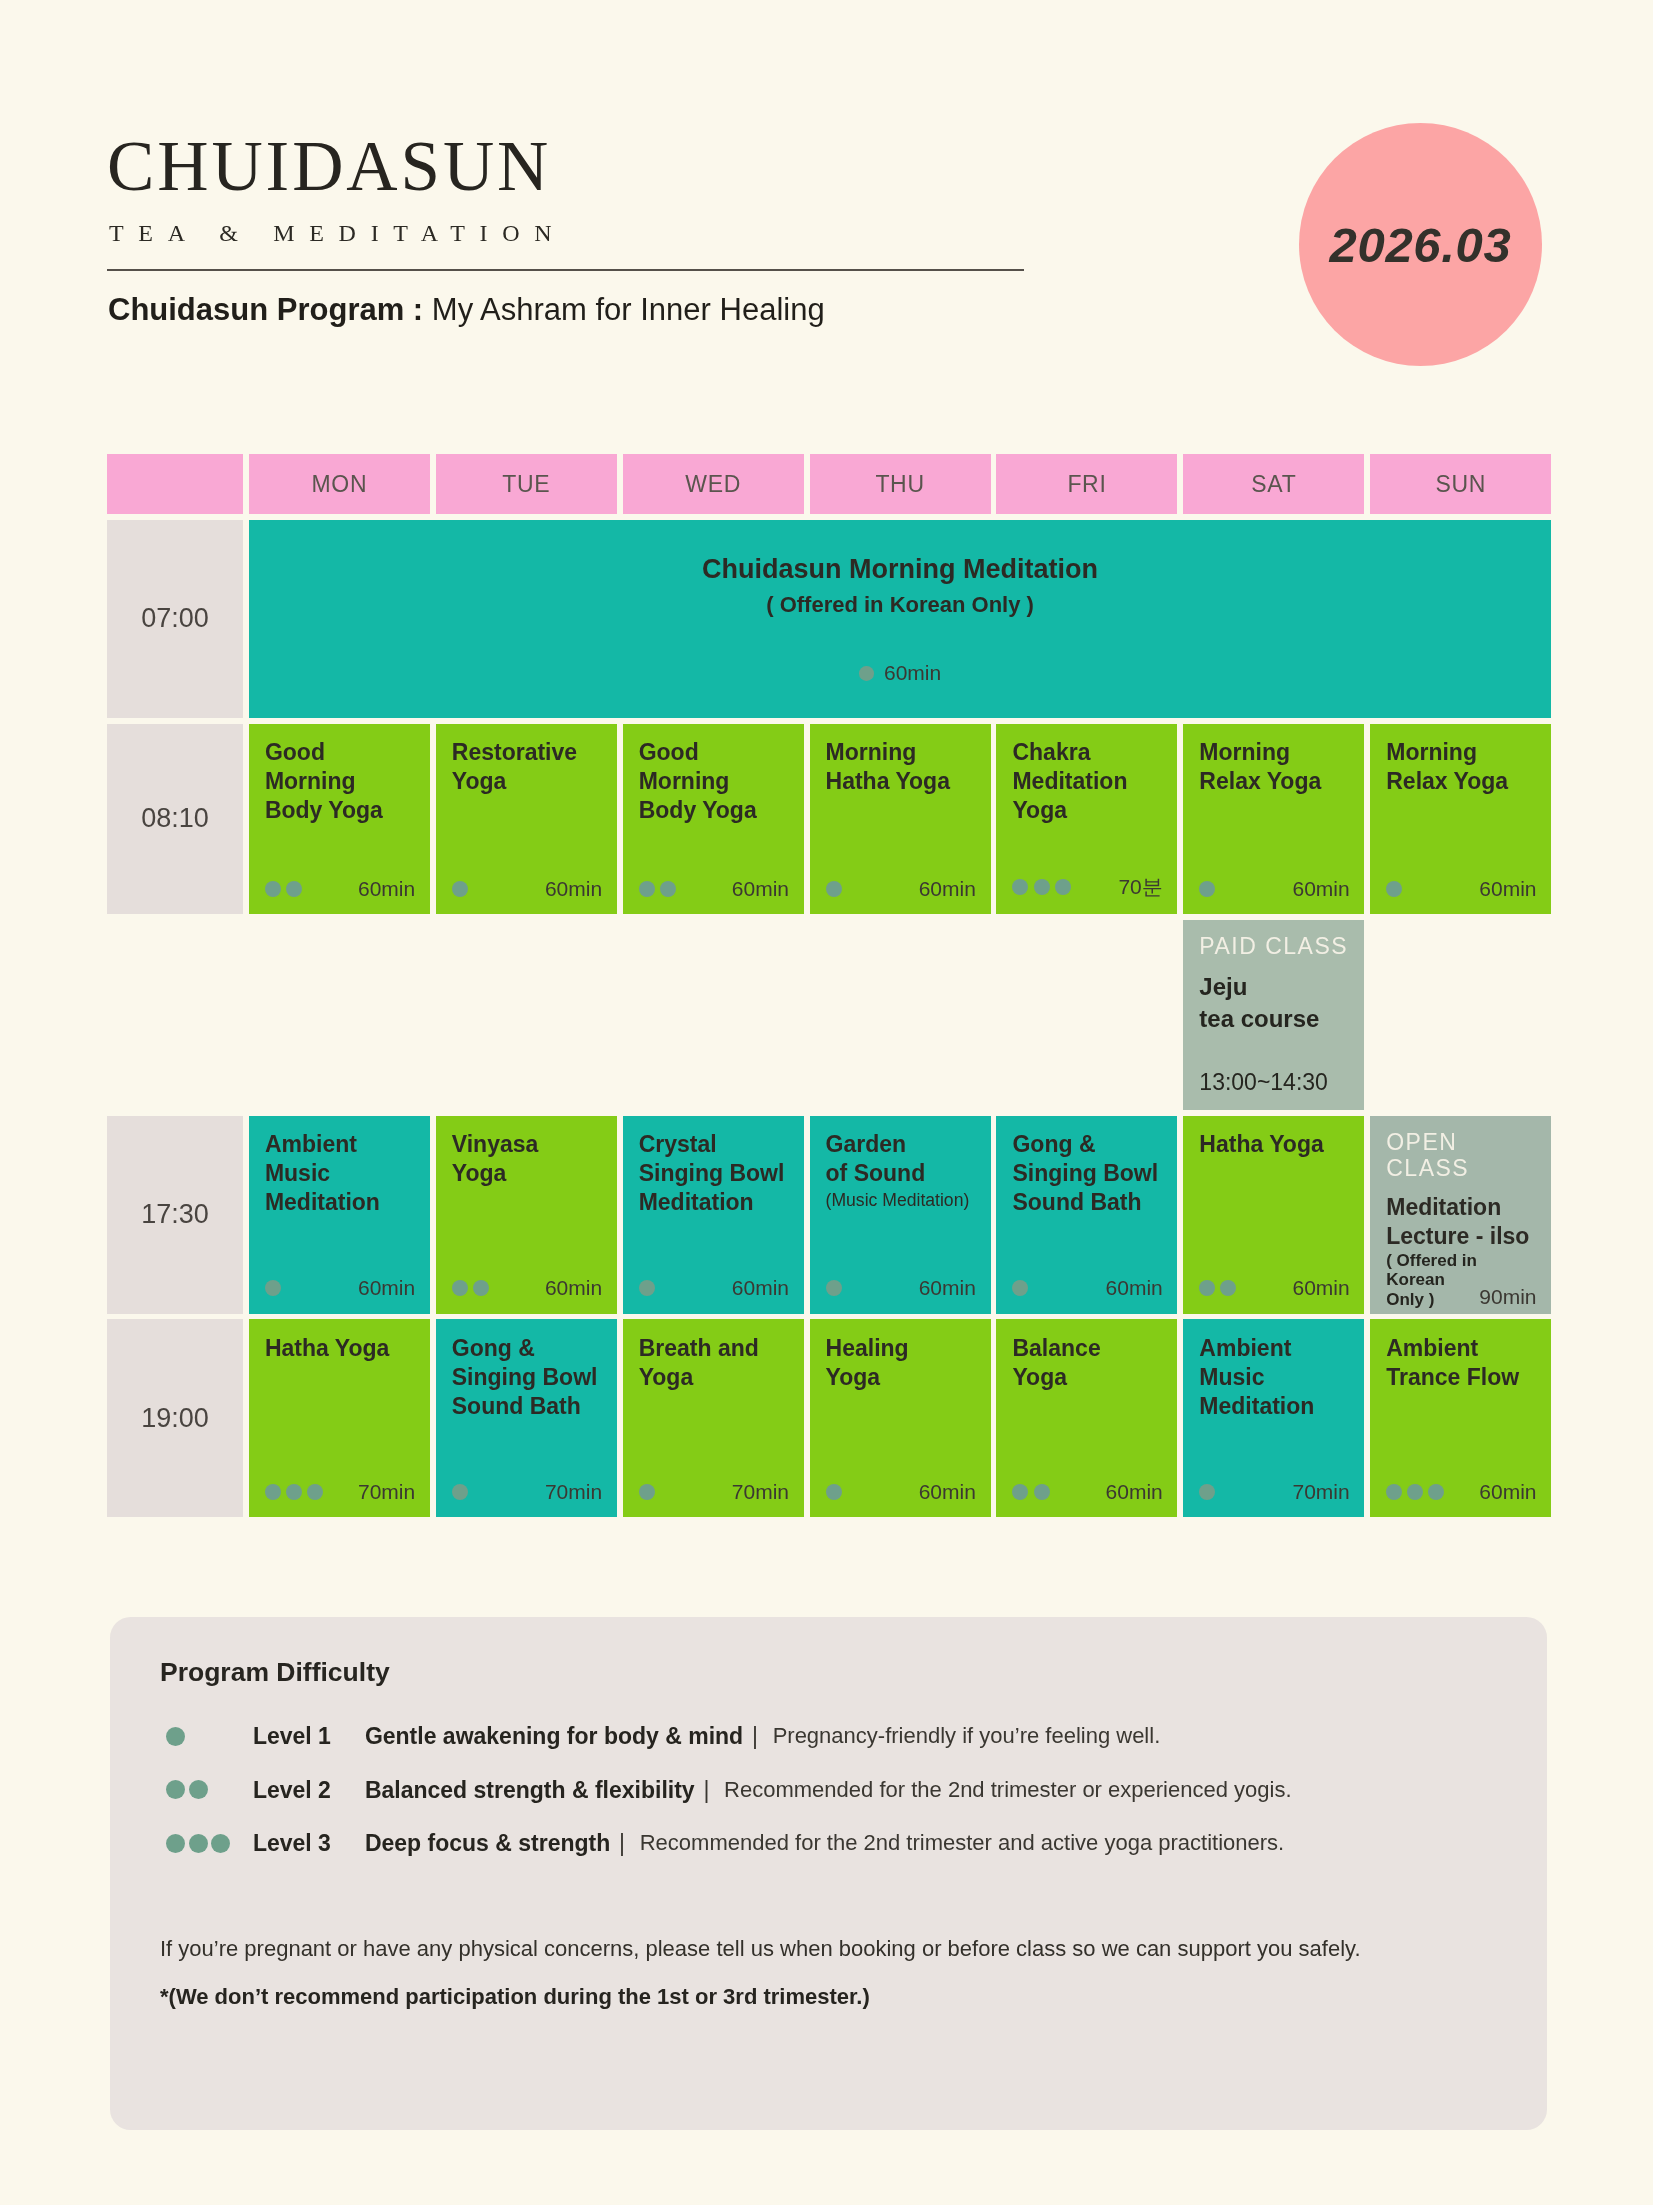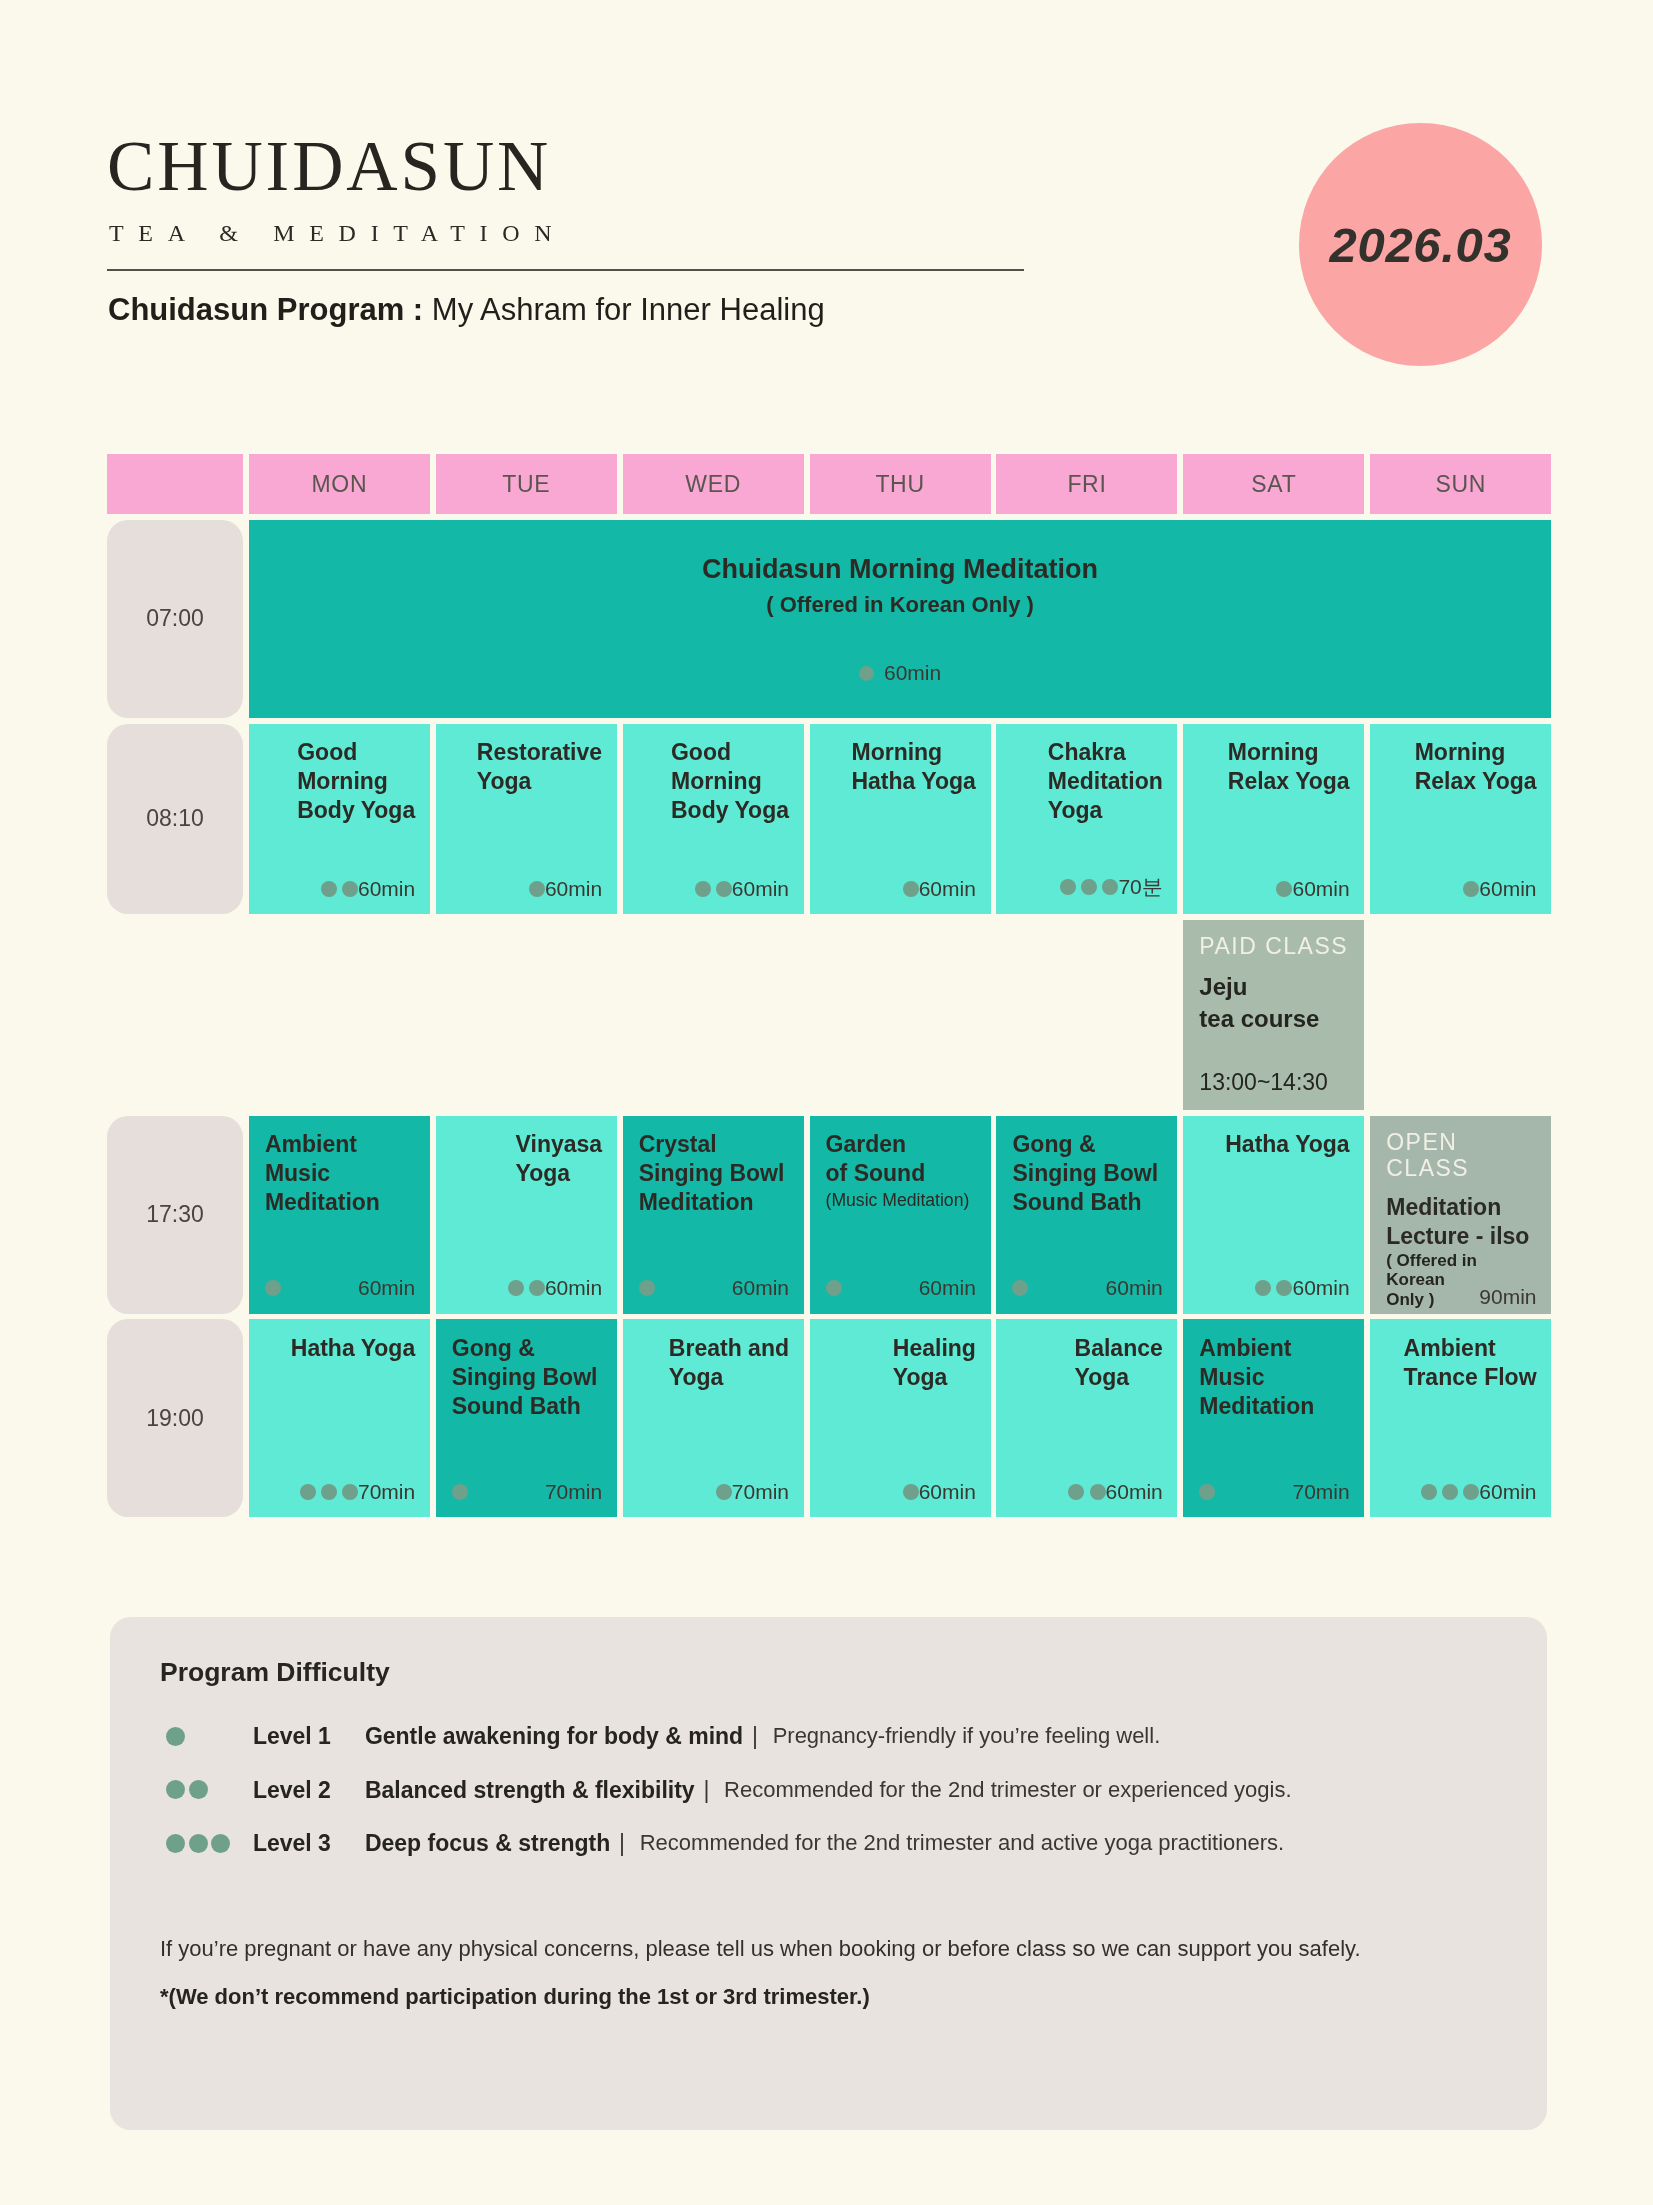--- a/index.html
+++ b/index.html
@@ -48,30 +48,30 @@
     gap:5.9px;
   }
   .hcell{
     background:#f9a8d4;
     display:flex;align-items:center;justify-content:center;
     font-size:23px;color:#5a554e;letter-spacing:0.7px;
   }
   .tcell{
     background:#e5dedb;
     display:flex;align-items:center;justify-content:center;
-    font-size:23px;color:#494440;border-radius:21px;
+    font-size:27px;color:#494440;
   }
   .empty{background:transparent;}
   .cell{
     padding:14.7px 14.7px 13.2px 16px;
     display:flex;flex-direction:column;
     overflow:hidden;
   }
   .cell[data-color="peach"]{background:#14b8a6;}
-  .cell[data-color="green"]{background:#5eead4;align-items:flex-end;}
+  .cell[data-color="green"]{background:#84cc16;}
   .cell[data-color="sage"]{background:#a9bcac;}
   .cell[data-color="sage_dark"]{background:#a4b7aa;}
   .cell-title{
     font-weight:bold;font-size:23px;line-height:1.26;color:#2c2a24;
     white-space:pre-line;
   }
   .cell-sub{font-size:17.6px;color:#2c2a24;margin-top:2.9px;line-height:1.1;}
   .cell-foot{
     margin-top:auto;display:flex;align-items:center;justify-content:space-between;
   }

